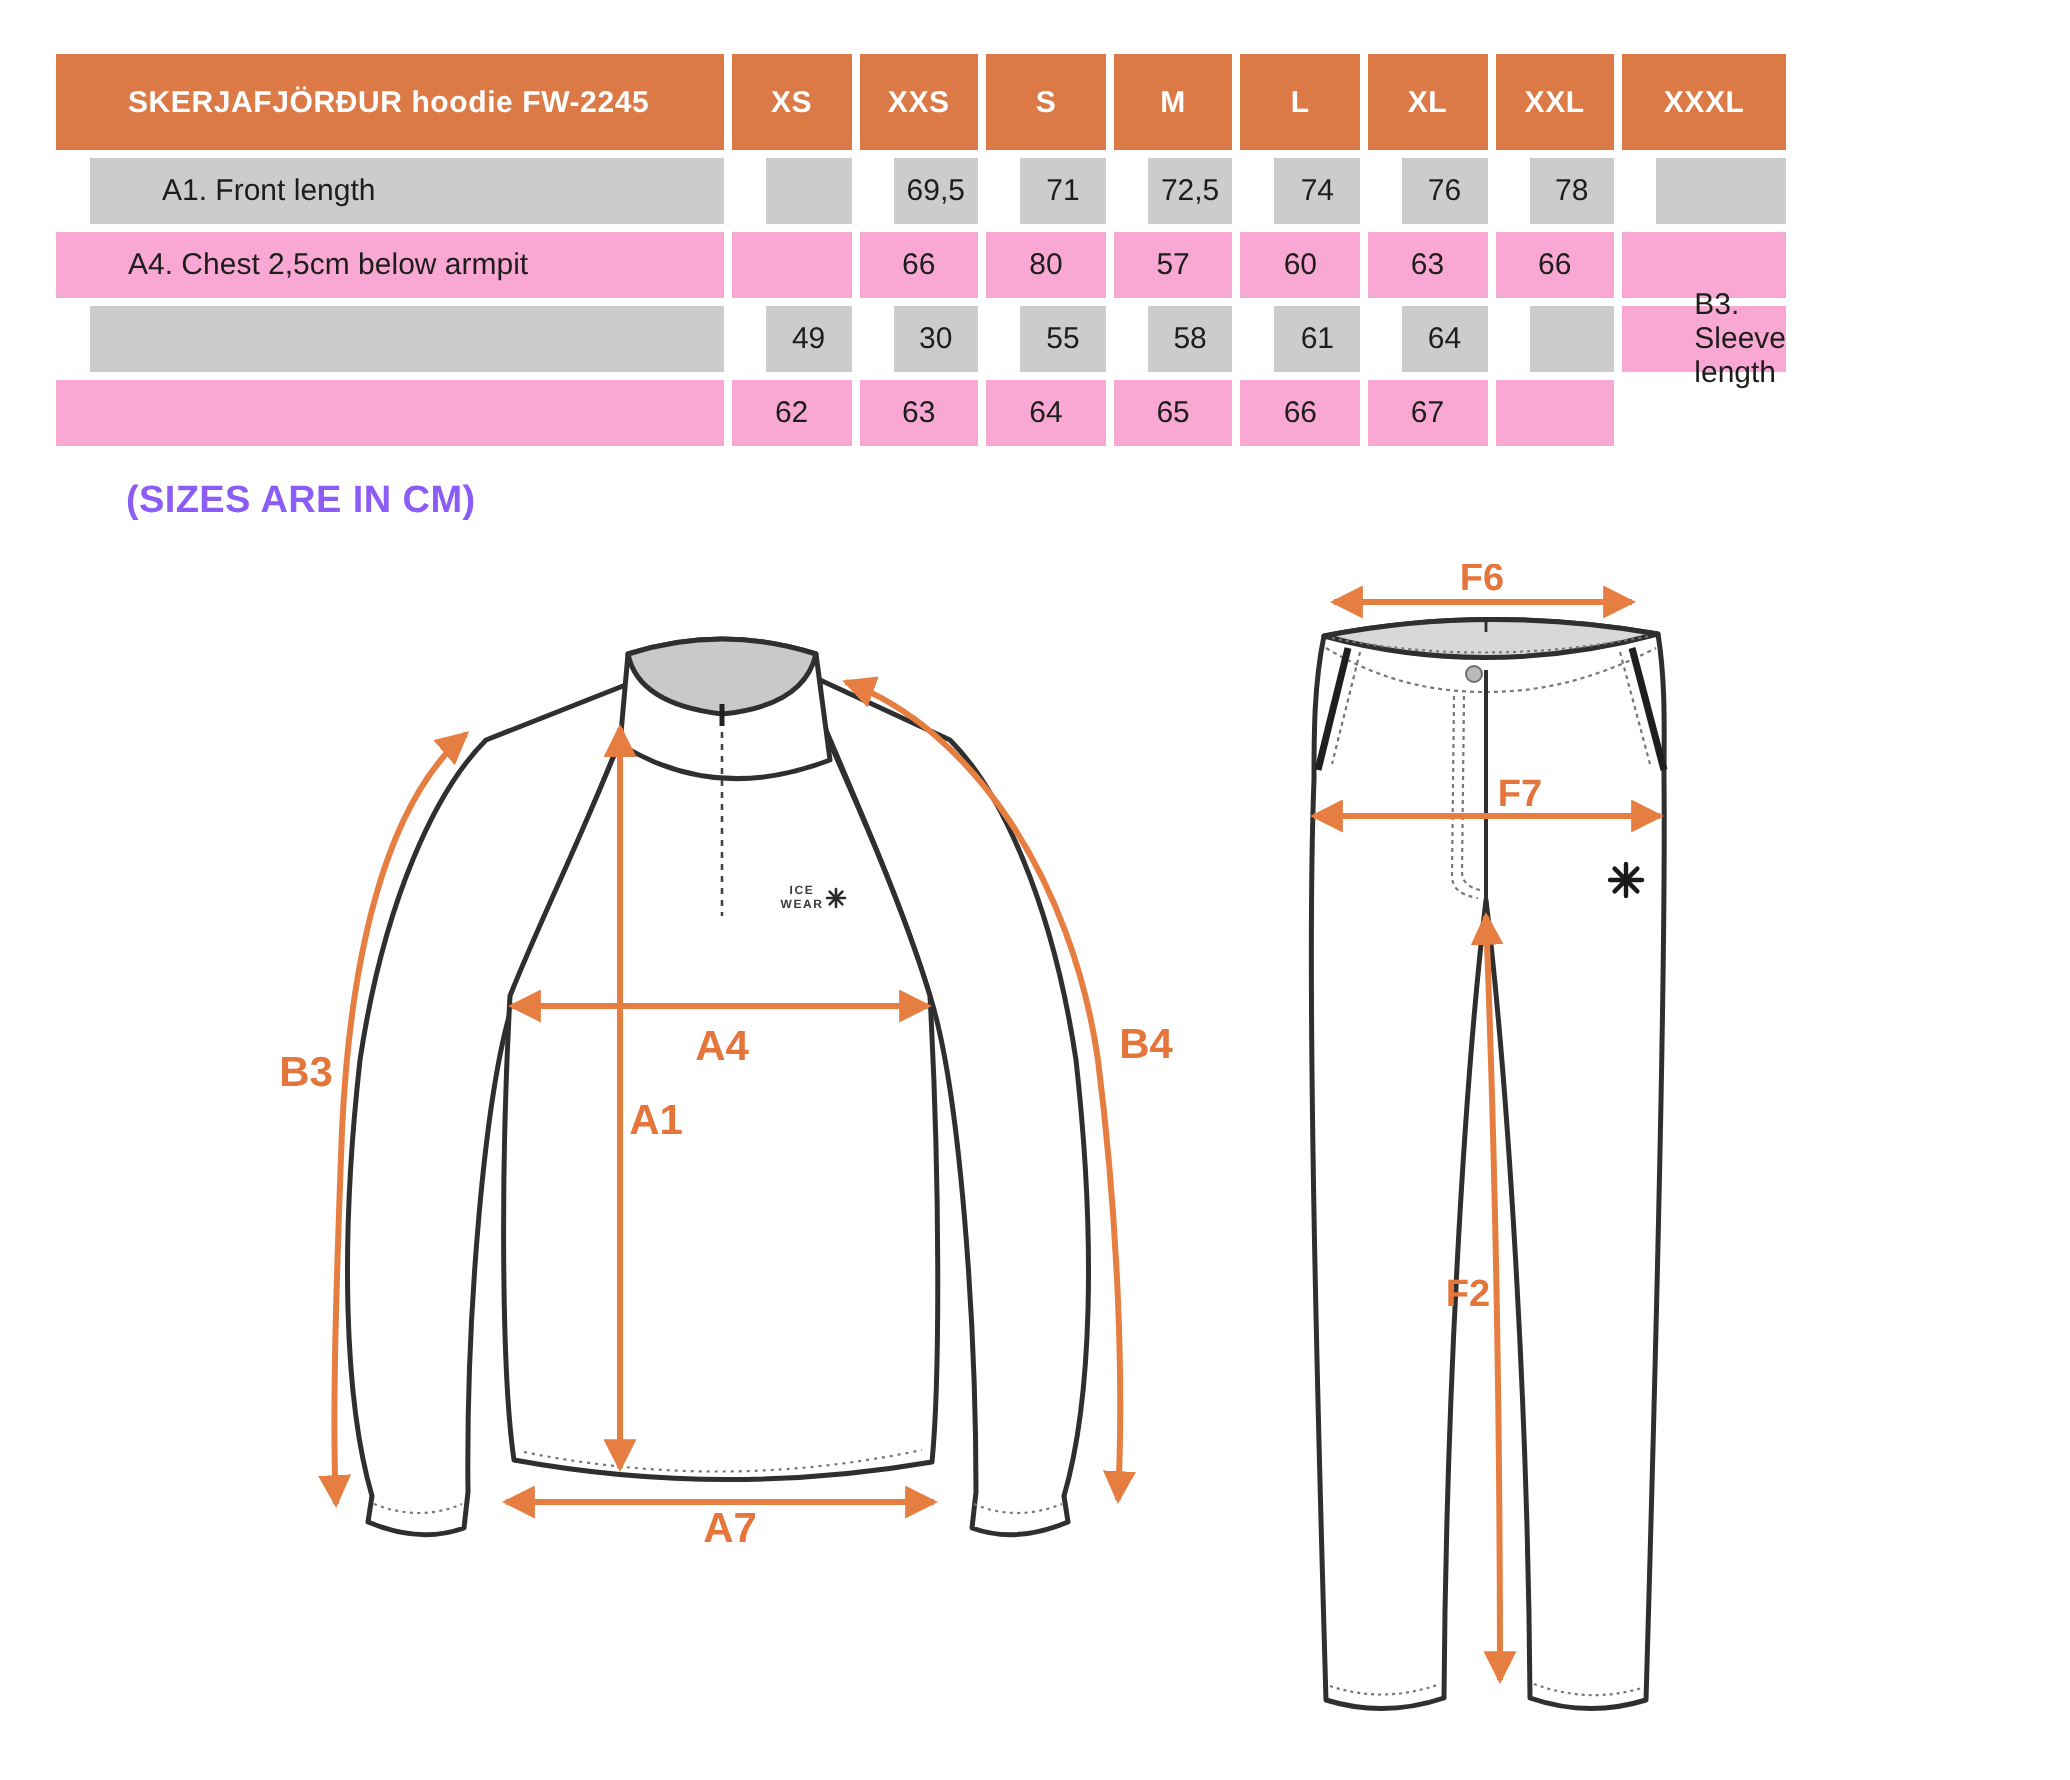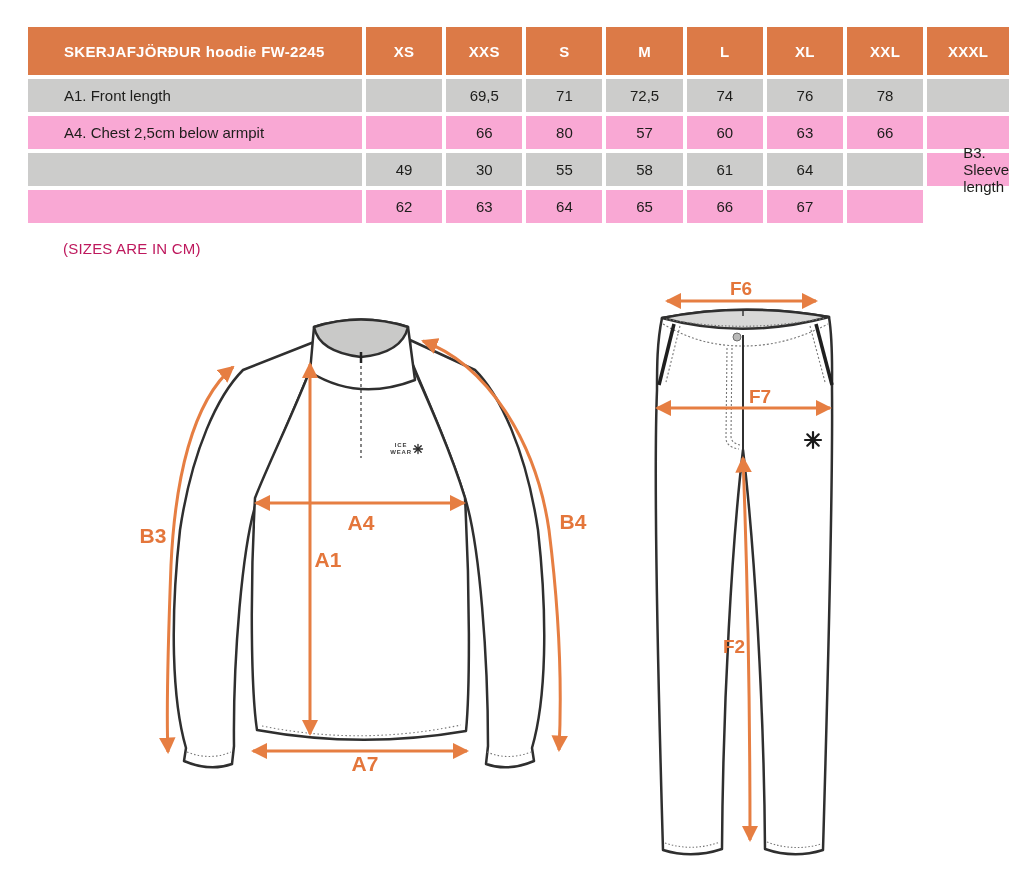--- a/index.html
+++ b/index.html
@@ -3,35 +3,35 @@
 <meta charset="utf-8">
 <style>
   html,body { margin:0; padding:0; }
   body {
     width:1035px; height:890px; position:relative;
     background:#ffffff; overflow:hidden;
     font-family:"Liberation Sans", sans-serif;
   }
   
   .sizes-table {
-    position:absolute; left:28px; top:27px; width:981px;
+    position:absolute; left:28px; top:27px; width:865px;
     display:grid; grid-template-columns:334px repeat(8, 1fr); gap:4px;
   }
   .cell {
     display:flex; align-items:center; justify-content:center;
     font-size:15px; color:#1d1d1b; height:33px; box-sizing:border-box;
   }
   .head { background:#dc7a47; color:#ffffff; font-weight:bold; height:48px; letter-spacing:0.3px; }
   .left-align { justify-content:flex-start; padding-left:36px; }
-  .r-dark  { background:#cccccb; }
+  .r-dark  { background:#cccccb;margin-left:17px; }
   .r-light { background:#f9a8d4; }
   
   .sizes-note {
     position:absolute; left:63px; top:240px;
-    color:#be185d; font-size:15px; font-weight:normal; letter-spacing:0.2px;
+    color:#8b5cf6; font-size:19px; font-weight:bold; letter-spacing:0.2px;
   }
   
   .hoodie-svg { position:absolute; left:130px; top:290px; }
   .pants-svg  { position:absolute; left:630px; top:282px; }
   .cloth  { fill:#ffffff; stroke:#2f2f2f; stroke-width:2.5; stroke-linejoin:round; }
   .stitch { fill:none; stroke:#777777; stroke-width:1.1; }
   .arrow  { fill:none; stroke:#e67e42; stroke-width:3; }
   .alabel { fill:#e4763b; font-size:21px; font-weight:bold; text-anchor:middle;
             font-family:"Liberation Sans", sans-serif; }
   .flabel { font-size:19px; }

